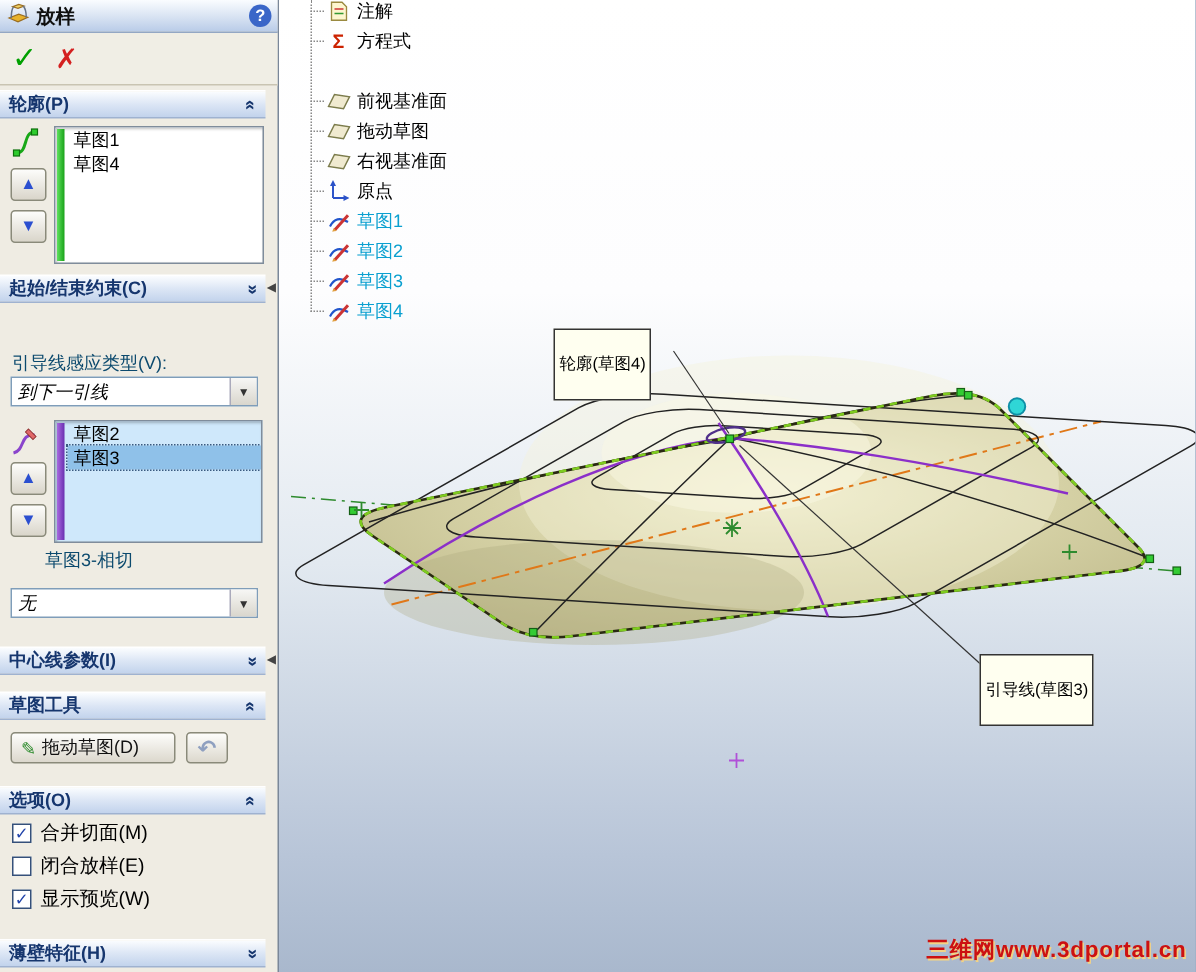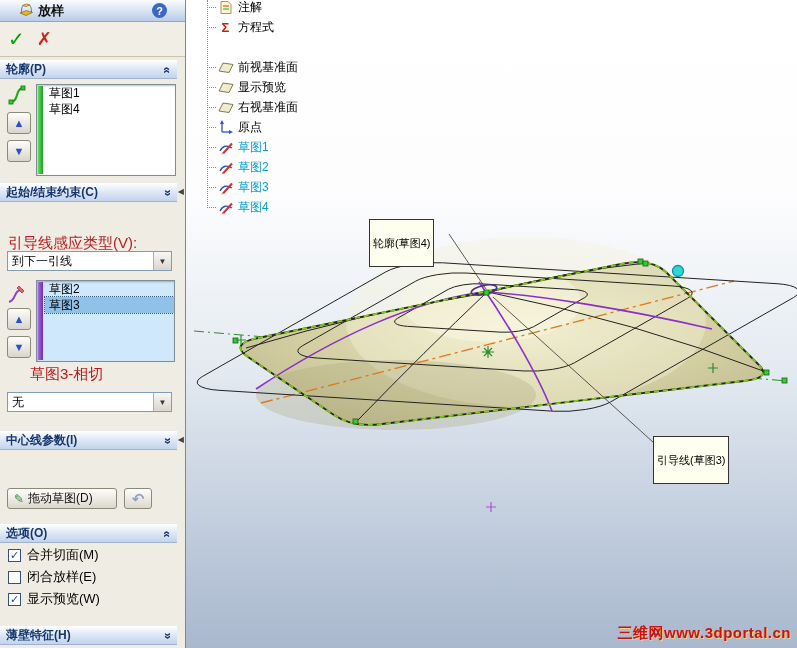--- a/index.html
+++ b/index.html
@@ -7,52 +7,52 @@
     width:797px;height:648px;position:relative;overflow:hidden;
     font-family:"Liberation Sans","DejaVu Sans",sans-serif;
     background:#9fb0c6;
     -webkit-font-smoothing:antialiased;
   }
   
   .pm{position:absolute;left:0;top:0;width:186px;height:648px;background:#efece3;
       border-right:1px solid #7a8799;box-sizing:border-box;z-index:5;}
   .pm-title{position:absolute;left:0;top:0;width:100%;height:22px;
       background:linear-gradient(180deg,#fafcff 0%,#d7e2f2 55%,#b9cce8 100%);
-      border-bottom:1px solid #93a7c4;display:flex;align-items:center;padding:0 18px;box-sizing:border-box;}
+      border-bottom:1px solid #93a7c4;display:flex;align-items:center;padding:0 4px;box-sizing:border-box;}
   .pm-title-text{font-size:13px;font-weight:bold;color:#101010;margin-left:4px;flex:1;}
   .help-btn{width:15px;height:15px;border-radius:50%;background:#3a66c8;color:#fff;
       font-size:11px;font-weight:bold;display:flex;align-items:center;justify-content:center;cursor:pointer;}
   .pm-actions{position:absolute;left:0;top:22px;width:100%;height:35px;
       background:#f0eee5;border-bottom:1px solid #c9c4b2;display:flex;align-items:center;gap:12px;padding:0 8px;box-sizing:border-box;}
   .ok{color:#00a000;font-size:20px;font-weight:bold;cursor:pointer;line-height:1;}
   .cancel{color:#d42020;font-size:18px;font-weight:bold;cursor:pointer;line-height:1;}
   .sec-h{position:absolute;left:0;width:177px;height:19px;box-sizing:border-box;
       background:linear-gradient(180deg,#fbfdff 0%,#dce6f5 50%,#c2d3ec 100%);
       border-top:1px solid #ffffff;border-bottom:1px solid #9fb2d0;
       display:flex;align-items:center;justify-content:space-between;
       padding:4px 6px;font-size:12px;font-weight:bold;color:#16366e;cursor:pointer;}
   .chev{font-weight:bold;color:#16366e;display:inline-block;font-size:12px;}
   .chev.up{transform:rotate(90deg);}
   .chev.down{transform:rotate(-90deg);}
   .flyout{position:absolute;right:1px;font-size:8px;color:#444;line-height:1;}
-  .pm-label{position:absolute;font-size:15px;color:#b91c1c;}
+  .pm-label{position:absolute;font-size:12px;color:#0c4a6e;}
   .listbox{position:absolute;background:#ffffff;border:1px solid #7f8c9b;
       box-shadow:inset 1px 1px 2px rgba(0,0,0,.25);box-sizing:border-box;overflow:hidden;}
   .listbox .strip{position:absolute;left:1px;top:1px;bottom:1px;width:5px;}
   .strip.green{background:linear-gradient(90deg,#5fe05f,#19a219);}
   .strip.purple{background:linear-gradient(90deg,#a86ae0,#6a2fb0);}
   .listbox .row{position:relative;margin-left:8px;font-size:12px;line-height:16px;padding-left:4px;color:#000;cursor:default;}
   .glist{background:#cfe8fb;}
   .glist .row.sel{background:#8fc1e9;outline:1px dotted #3a5a80;}
   .btn-ud{position:absolute;width:24px;height:22px;box-sizing:border-box;
       background:linear-gradient(180deg,#fdfdfb,#d9d5ca);border:1px solid #8a8a7a;border-radius:3px;
       display:flex;align-items:center;justify-content:center;color:#2b4fd0;font-size:11px;cursor:pointer;}
   .dropdown{position:absolute;height:20px;background:#fff;border:1px solid #7f9db9;box-sizing:border-box;
       display:flex;align-items:center;cursor:pointer;}
-  .dropdown .dval{flex:1;font-size:12px;padding-left:4px;color:#000;}
+  .dropdown .dval{flex:1;font-size:12px;padding-left:4px;color:#000;font-style:italic;}
   .dropdown .darrow{width:17px;height:100%;background:linear-gradient(180deg,#f7f7f5,#d9d6cd);
       border-left:1px solid #aab;display:flex;align-items:center;justify-content:center;font-size:8px;color:#333;}
   .pbtn{position:absolute;height:21px;box-sizing:border-box;background:linear-gradient(180deg,#fdfdfb,#dcd8cd);
       border:1px solid #8a8a7a;border-radius:3px;display:flex;align-items:center;gap:4px;
       padding:0 6px;font-size:12px;color:#111;cursor:pointer;}
   .undo-glyph{color:#8fa0c0;font-size:15px;font-weight:bold;}
   .cbrow{position:absolute;left:8px;height:16px;display:flex;align-items:center;gap:6px;}
   .cbbox{width:13px;height:13px;background:#fff;border:1px solid #35507a;box-sizing:border-box;
       display:flex;align-items:center;justify-content:center;font-size:11px;font-weight:bold;color:#2244aa;cursor:pointer;}
   .cblabel{font-size:13px;color:#000;}
@@ -154,20 +154,24 @@
     <span class="dval">无</span>
     <span class="darrow">▼</span>
   </div>
 
   <div class="sec-h" style="top:431px">
     <span>中心线参数(I)</span>
     <span class="chev down">«</span>
   </div>
   <span class="flyout" style="top:436px">◀</span>
 
+  <div class="sec-h" style="top:461px">
+    <span>草图工具</span>
+    <span class="chev up">«</span>
+  </div>
   <div class="pbtn" style="left:7px;top:488px;width:110px">
     <span style="color:#2a8a2a">✎</span>
     <span>拖动草图(D)</span>
   </div>
   <div class="pbtn" style="left:124px;top:488px;width:28px;justify-content:center">
     <span class="undo-glyph">↶</span>
   </div>
 
   <div class="sec-h" style="top:524px">
     <span>选项(O)</span>
@@ -296,21 +300,21 @@
       <span class="tlabel">前视基准面</span>
     </div>
 
     <div class="tree-item" style="top:77px">
       <span class="hline"></span>
       <span class="ticon">
           <svg width="16" height="15">
             <path d="M1 11 L5 3 L15 4.5 L11 12.5 Z" fill="#f0ead0" stroke="#7c7c4c" stroke-width="1"></path>
           </svg>
         </span>
-      <span class="tlabel">显示预览</span>
+      <span class="tlabel">拖动草图</span>
     </div>
 
     <div class="tree-item" style="top:97px">
       <span class="hline"></span>
       <span class="ticon">
           <svg width="16" height="15">
             <path d="M1 11 L5 3 L15 4.5 L11 12.5 Z" fill="#f0ead0" stroke="#7c7c4c" stroke-width="1"></path>
           </svg>
         </span>
       <span class="tlabel">右视基准面</span>

